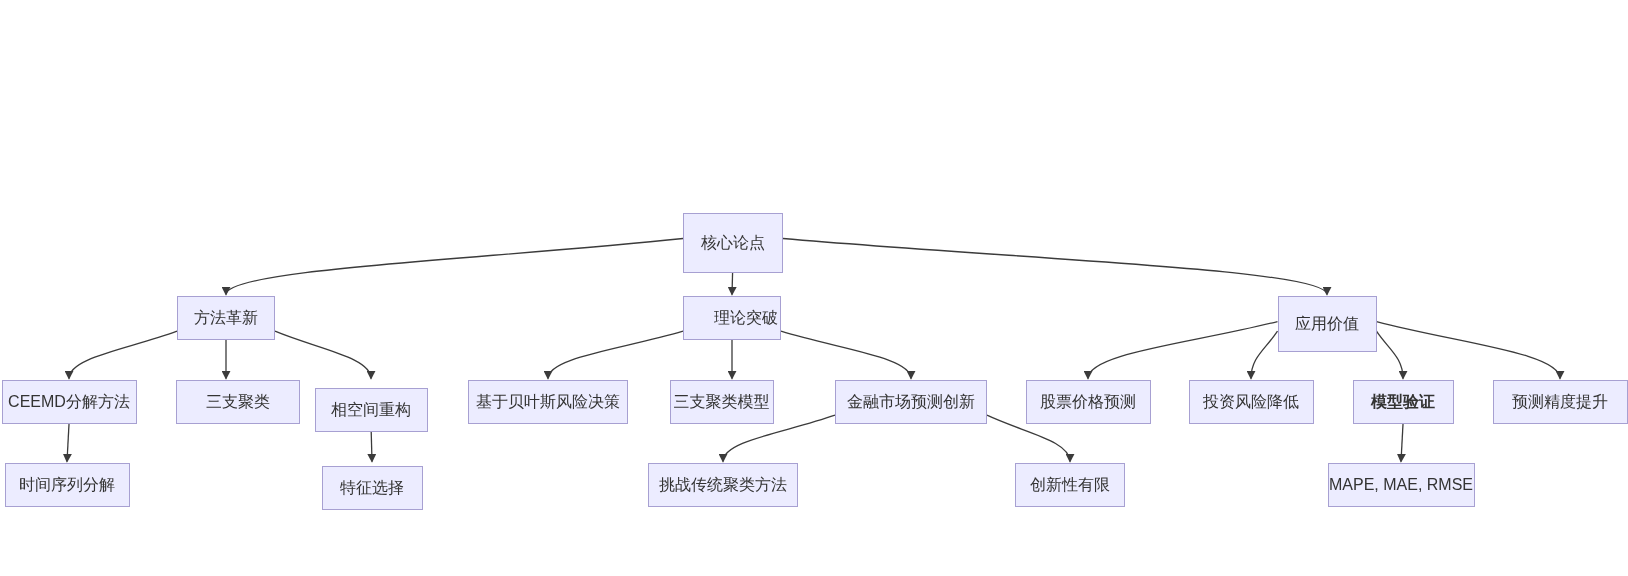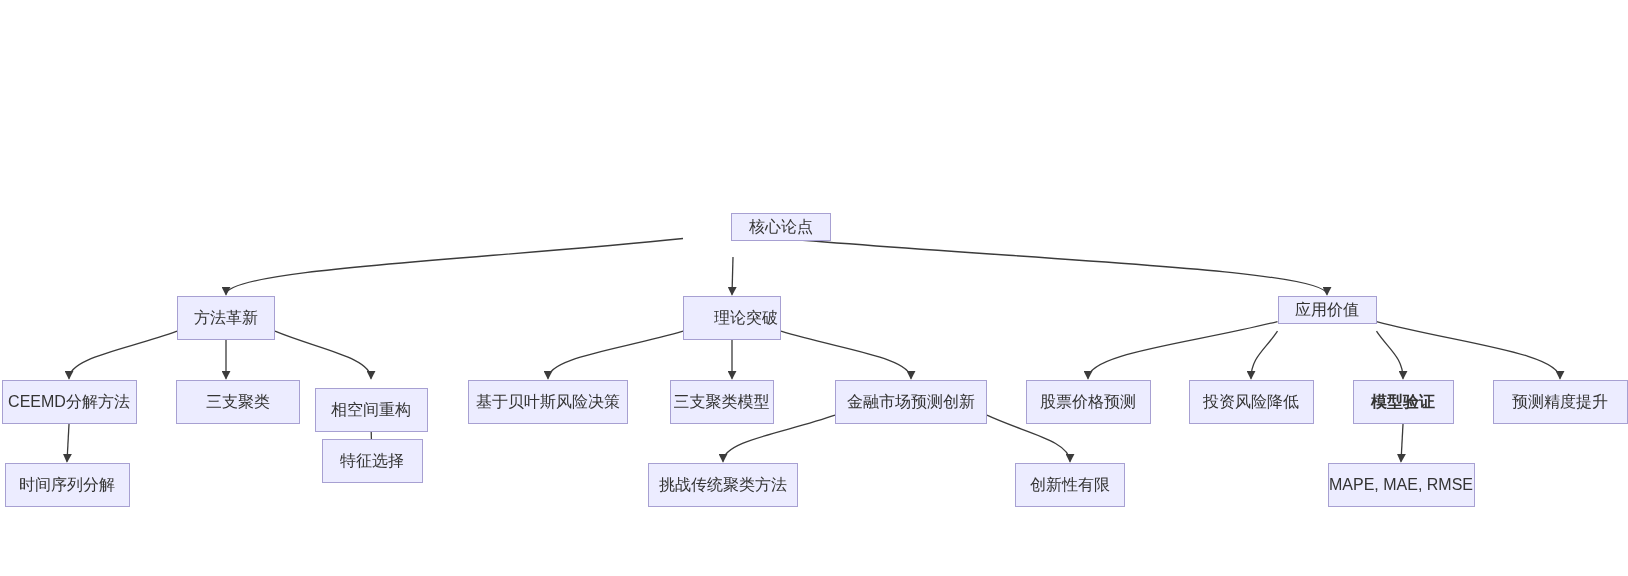--- a/index.html
+++ b/index.html
@@ -67,33 +67,33 @@
         <path class="edge" d="M 1376.5 331.2 C 1388.4 349.2, 1403 357.2, 1403 378.5" marker-end="url(#arrow)"></path>
         <path class="edge" d="M 1376.5 321.52 C 1459.1 343.2, 1560 352.9, 1560 378.5" marker-end="url(#arrow)"></path>
         <path class="edge" d="M 69 424 L 67 461.5" marker-end="url(#arrow)"></path>
         <path class="edge" d="M 371 424 L 372 461.5" marker-end="url(#arrow)"></path>
         <path class="edge" d="M 835 415.2 C 784.6 432.8, 723 440.7, 723 461.5" marker-end="url(#arrow)"></path>
         <path class="edge" d="M 987 415.2 C 1024.3 432.8, 1070 440.7, 1070 461.5" marker-end="url(#arrow)"></path>
         <path class="edge" d="M 1403 424 L 1401 461.5" marker-end="url(#arrow)"></path>
       </g>
   </svg>
   <div>
-      <div class="node" style="left: 683px; top: 213px; width: 100px; height: 28px; margin-left: 48px;">核心论点</div>
+      <div class="node" style="left: 683px; top: 213px; width: 100px; height: 60px;">核心论点</div>
       <div class="node" style="left: 177px; top: 296px; width: 98px; height: 44px;">方法革新</div>
       <div class="node" style="left: 683px; top: 296px; width: 98px; height: 44px; padding-left: 28px;">理论突破</div>
-      <div class="node" style="left: 1277.5px; top: 296px; width: 99px; height: 28px;">应用价值</div>
+      <div class="node" style="left: 1277.5px; top: 296px; width: 99px; height: 56px;">应用价值</div>
       <div class="node" style="left: 1.5px; top: 380px; width: 135px; height: 44px;">CEEMD分解方法</div>
       <div class="node" style="left: 176px; top: 380px; width: 124px; height: 44px;">三支聚类</div>
       <div class="node" style="left: 314.5px; top: 380px; width: 113px; height: 44px; margin-top: 8px;">相空间重构</div>
       <div class="node" style="left: 468px; top: 380px; width: 160px; height: 44px;">基于贝叶斯风险决策</div>
       <div class="node" style="left: 669.5px; top: 380px; width: 104px; height: 44px;">三支聚类模型</div>
       <div class="node" style="left: 835px; top: 380px; width: 152px; height: 44px;">金融市场预测创新</div>
       <div class="node" style="left: 1025.5px; top: 380px; width: 125px; height: 44px; text-align: right;">股票价格预测</div>
       <div class="node" style="left: 1188.5px; top: 380px; width: 125px; height: 44px;">投资风险降低</div>
       <div class="node" style="left: 1352.5px; top: 380px; width: 101px; height: 44px; font-weight: bold;">模型验证</div>
       <div class="node" style="left: 1492.5px; top: 380px; width: 135px; height: 44px;">预测精度提升</div>
       <div class="node" style="left: 4.5px; top: 463px; width: 125px; height: 44px; text-align: center;">时间序列分解</div>
-      <div class="node" style="left: 321.5px; top: 439px; width: 101px; height: 44px;">特征选择</div>
+      <div class="node" style="left: 321.5px; top: 466px; width: 101px; height: 44px;">特征选择</div>
       <div class="node" style="left: 648px; top: 463px; width: 150px; height: 44px;">挑战传统聚类方法</div>
       <div class="node" style="left: 1015px; top: 463px; width: 110px; height: 44px;">创新性有限</div>
       <div class="node" style="left: 1327.5px; top: 463px; width: 147px; height: 44px;">MAPE, MAE, RMSE</div>
     </div>
 </div>
 
 </body></html>

